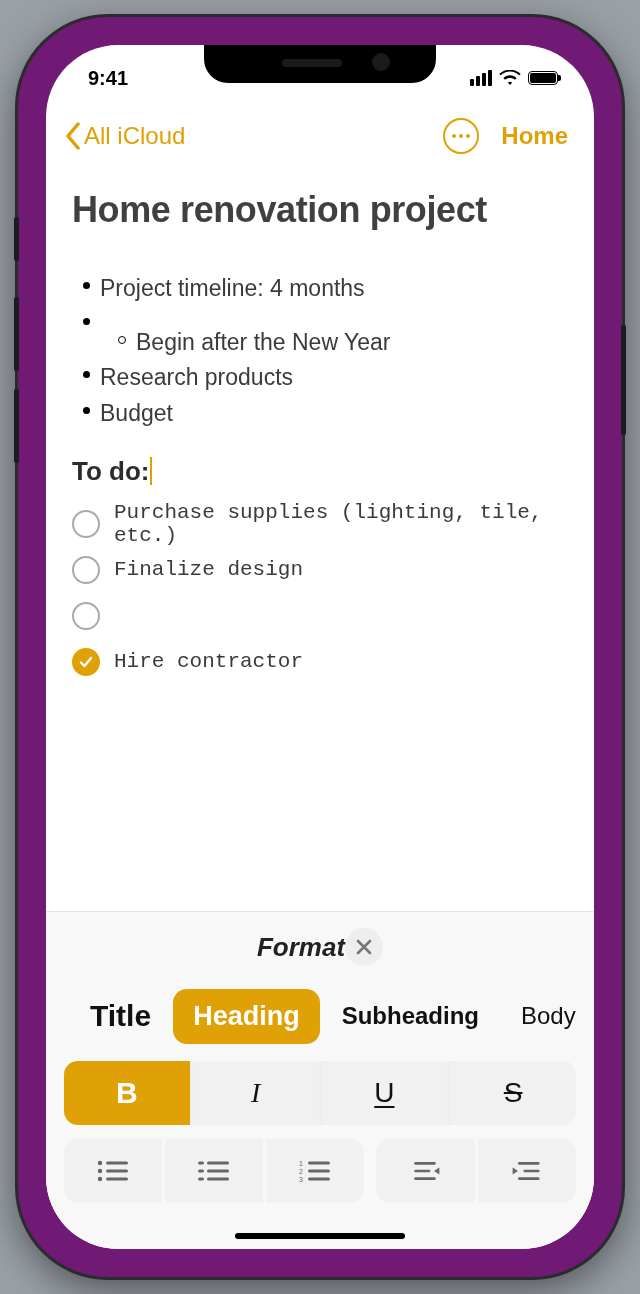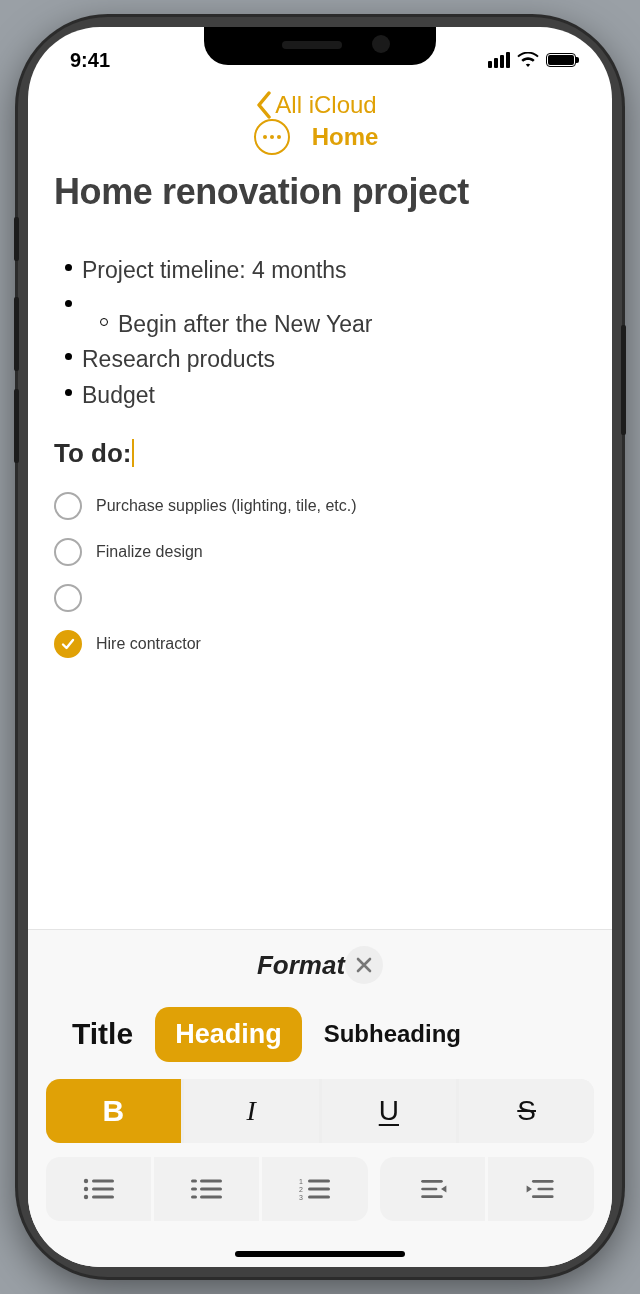--- a/index.html
+++ b/index.html
@@ -6,24 +6,24 @@
   html, body { width: 640px; height: 1294px; background: #9aa0a6; }
   body {
     font-family: -apple-system, "Helvetica Neue", Helvetica, Arial, sans-serif;
     display: flex; align-items: center; justify-content: center;
   }
 
   
   .device {
     position: relative;
     width: 604px; height: 1260px;
-    background: #404040;
+    background: #701a75;
     border-radius: 90px;
     box-shadow: 0 0 0 3px #2b2b2b, 0 12px 40px rgba(0,0,0,0.5);
-    padding: 10px;
+    padding: 28px;
   }
   .screen {
     position: relative;
     width: 100%; height: 100%;
     background: #fff;
     border-radius: 72px;
     overflow: hidden;
   }
   .notch {
     position: absolute;
@@ -76,21 +76,20 @@
   .battery { width: 30px; height: 14px; border: 1.8px solid #000; border-radius: 4px; position: relative; }
   .battery::after { content:""; position:absolute; right:-4px; top:3px; width:3px; height:6px; background:#000; border-radius:0 2px 2px 0; }
   .battery .fill { position:absolute; left:1px; top:1px; bottom:1px; right:1px; background:#000; border-radius:2px; }
 
   
   .navbar {
     position: absolute; top: 64px; left: 0; right: 0;
     height: 54px;
     display: flex; align-items: center; justify-content: space-between;
     padding: 0 26px 0 18px;
-    flex-direction: column;
   }
   .nav-back { display:flex; align-items:center; gap:2px; color:#e0a106; font-size:24px; font-weight:400; }
   .nav-back .chev { width:18px; height:28px; }
   .nav-right { display:flex; align-items:center; gap:22px; }
   .ellipsis-btn {
     width:36px; height:36px; border:2.5px solid #e0a106; border-radius:50%;
     display:flex; align-items:center; justify-content:center; gap:3px;
   }
   .ellipsis-btn span { width:4px; height:4px; background:#e0a106; border-radius:50%; }
   .done-btn { color:#e0a106; font-size:24px; font-weight:600; }
@@ -108,21 +107,21 @@
   .bullet-list { margin-top: 40px; font-size: 23px; line-height: 1.55; color:#3b3b3b; }
   .bullet-list .row { display:flex; align-items:flex-start; }
   .bullet-list .dot { width: 28px; flex-shrink:0; display:flex; justify-content:center; padding-top: 11px; }
   .bullet-list .dot span { width:7px; height:7px; background:#000; border-radius:50%; }
   .bullet-list .sub { margin-left: 36px; }
   .bullet-list .sub .dot span { background:#fff; border:1.8px solid #000; width:8px; height:8px; }
 
   .heading2 { font-size: 26px; font-weight:700; color:#2c2c2c; margin-top: 24px; display:flex; align-items:center; }
   .cursor { display:inline-block; width:2px; height:28px; background:#e0a106; margin-left:1px; vertical-align:middle; }
 
-  .checklist { margin-top: 14px; font-size:16px; color:#3b3b3b; }
+  .checklist { margin-top: 14px; font-size:21px; color:#3b3b3b;font-family:Liberation Mono, monospace; }
   .check-row { display:flex; align-items:center; height:46px; gap:14px; }
   .check-circle {
     width:28px; height:28px; border:2px solid #aaa; border-radius:50%;
     display:flex; align-items:center; justify-content:center;
     flex-shrink:0;
   }
   .check-circle.checked { background:#e0a106; border-color:#e0a106; }
   .check-circle.checked svg { width:16px; height:16px; }
 
   
@@ -296,20 +295,21 @@
           <svg viewBox="0 0 18 18">
               <path d="M3 3 L15 15 M15 3 L3 15" stroke="#777" stroke-width="2.6" stroke-linecap="round"></path>
             </svg>
         </div>
       </div>
 
       <div class="style-row">
         <div class="style-chip title">Title</div>
         <div class="style-chip heading">Heading</div>
         <div class="style-chip sub">Subheading</div>
+        <div class="style-chip body">Body</div>
       </div>
 
       <div class="bui-row">
         <div class="bui b active">B</div>
         <div class="bui i">I</div>
         <div class="bui u">U</div>
         <div class="bui s">S</div>
       </div>
 
       <div class="list-row">

